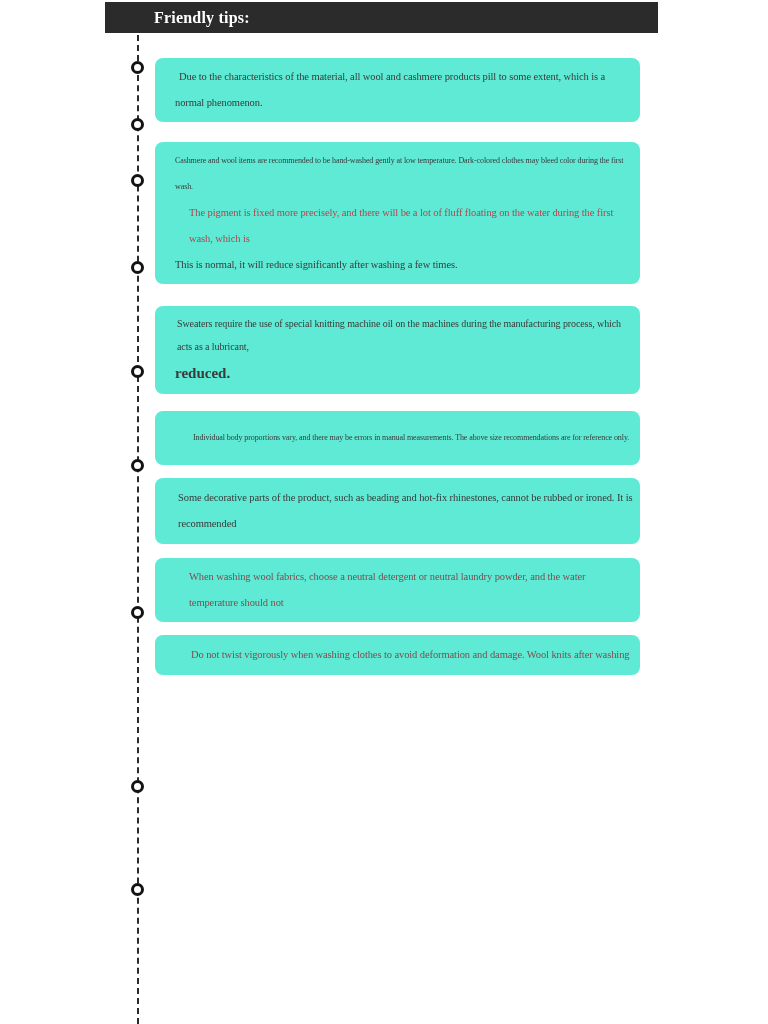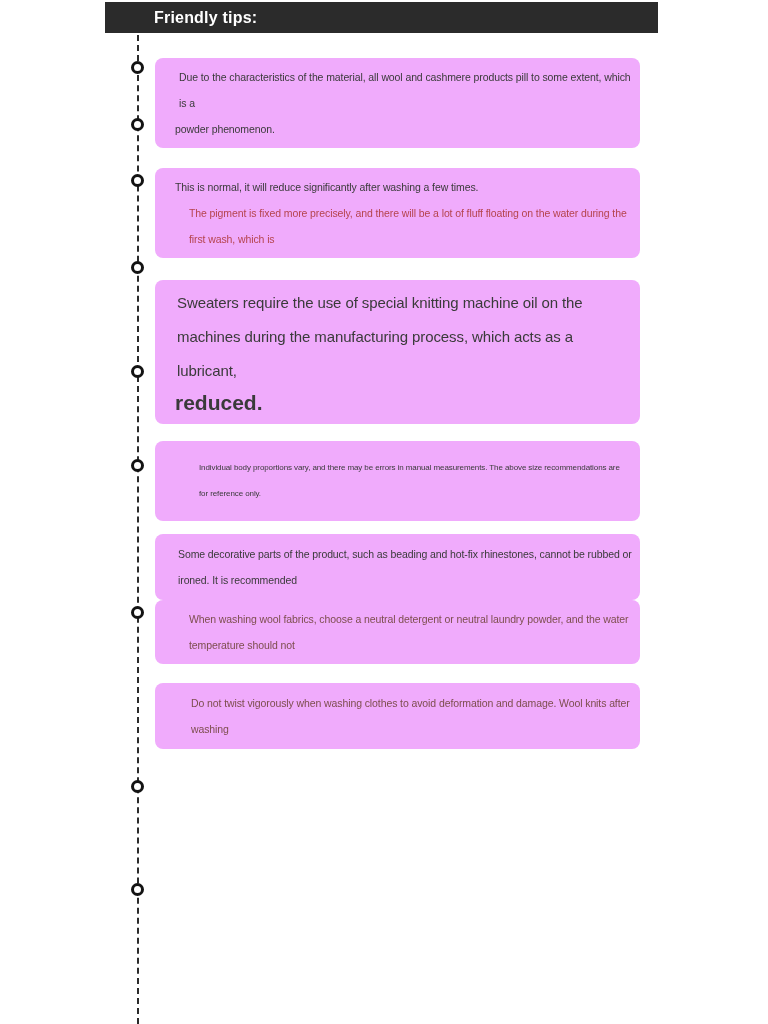--- a/index.html
+++ b/index.html
@@ -1,20 +1,20 @@
 <!DOCTYPE html>
 <html><head>
 <meta charset="utf-8">
 <style>
   html,body{margin:0;padding:0;}
   body{
     width:768px;height:1024px;position:relative;background:#ffffff;
     font-family:"Liberation Sans",sans-serif;overflow:hidden;
   }
-  #page{position:relative;width:768px;height:924px;}
+  #page{position:relative;width:768px;height:924px;font-family:Liberation Serif, serif;}
 
   
   .header-bar{
     position:absolute;left:105px;top:2px;width:553px;height:31px;
     background:#2b2b2b;display:flex;align-items:center;
   }
   .header-title{
     color:#ffffff;font-size:16px;font-weight:bold;letter-spacing:0.2px;
     padding-left:49px;
   }
@@ -25,59 +25,60 @@
     border-left:2px dashed #2a2a2a;
   }
   .marker{
     position:absolute;left:131px;width:7px;height:7px;
     border:3px solid #131313;border-radius:50%;background:#ffffff;
   }
 
   
   .tips-list{position:absolute;left:155px;top:58px;width:485px;}
   .tip-block{
-    background:#f0abfc;border-radius:8px;padding:6px 6px;
+    background:#5eead4;border-radius:8px;padding:6px 6px;
   }
   .tip-block:nth-child(1){margin-bottom:20px;}
   .tip-block:nth-child(2){margin-bottom:22px;}
   .tip-block:nth-child(3){margin-bottom:17px;}
-  .tip-block:nth-child(4){margin-bottom:13px;padding:14px 16px;}
-  .tip-block:nth-child(5){padding:7px 6px;}
-  .tip-block:nth-child(6){margin-bottom:19px;}
+  .tip-block:nth-child(4){margin-bottom:13px;padding:14px 10px;}
+  .tip-block:nth-child(5){margin-bottom:14px;padding:7px 6px;}
+  .tip-block:nth-child(6){margin-bottom:13px;}
   .tip-block:nth-child(7){margin-bottom:13px;padding:7px 6px;}
   .tip-block:nth-child(8){padding:8px 6px;}
 
   .line{margin:0;letter-spacing:-0.1px;}
   .md{font-size:10.5px;line-height:26px;}
-  .sm{font-size:15px;line-height:34px;}
+  .sm{font-size:10px;line-height:23px;}
   .xs{font-size:8px;line-height:26px;}
-  .lg{font-size:21px;line-height:30px;font-weight:bold;letter-spacing:0;}
+  .lg{font-size:15px;line-height:30px;font-weight:bold;letter-spacing:0;}
   .dark{color:#3a3a3a;}
   .red{color:#b5444d;}
   .maroon{color:#7d4e4e;}
 </style>
 </head>
 <body>
 
 <div id="page">
 
   <div class="header-bar">
     <span class="header-title">Friendly tips:</span>
   </div>
 
   <div class="timeline-line"></div>
 
   <div class="tips-list">
       <section class="tip-block">
         <p class="line md dark" style="padding-left: 18px;">Due to the characteristics of the material, all wool and cashmere products pill to some extent, which is a</p>
-        <p class="line md dark" style="padding-left: 14px;">powder phenomenon.</p>
+        <p class="line md dark" style="padding-left: 14px;">normal phenomenon.</p>
       </section>
       <section class="tip-block">
+        <p class="line xs dark" style="padding-left: 14px;">Cashmere and wool items are recommended to be hand-washed gently at low temperature. Dark-colored clothes may bleed color during the first wash.</p>
+        <p class="line md red" style="padding-left: 28px;">The pigment is fixed more precisely, and there will be a lot of fluff floating on the water during the first wash, which is</p>
         <p class="line md dark" style="padding-left: 14px;">This is normal, it will reduce significantly after washing a few times.</p>
-        <p class="line md red" style="padding-left: 28px;">The pigment is fixed more precisely, and there will be a lot of fluff floating on the water during the first wash, which is</p>
       </section>
       <section class="tip-block">
         <p class="line sm dark" style="padding-left: 16px;">Sweaters require the use of special knitting machine oil on the machines during the manufacturing process, which acts as a lubricant,</p>
         <p class="line lg dark" style="padding-left: 14px;">reduced.</p>
       </section>
       <section class="tip-block">
         <p class="line xs dark" style="padding-left: 28px;">Individual body proportions vary, and there may be errors in manual measurements. The above size recommendations are for reference only.</p>
       </section>
       <section class="tip-block">
         <p class="line md dark" style="padding-left: 17px;">Some decorative parts of the product, such as beading and hot-fix rhinestones, cannot be rubbed or ironed. It is recommended</p>

